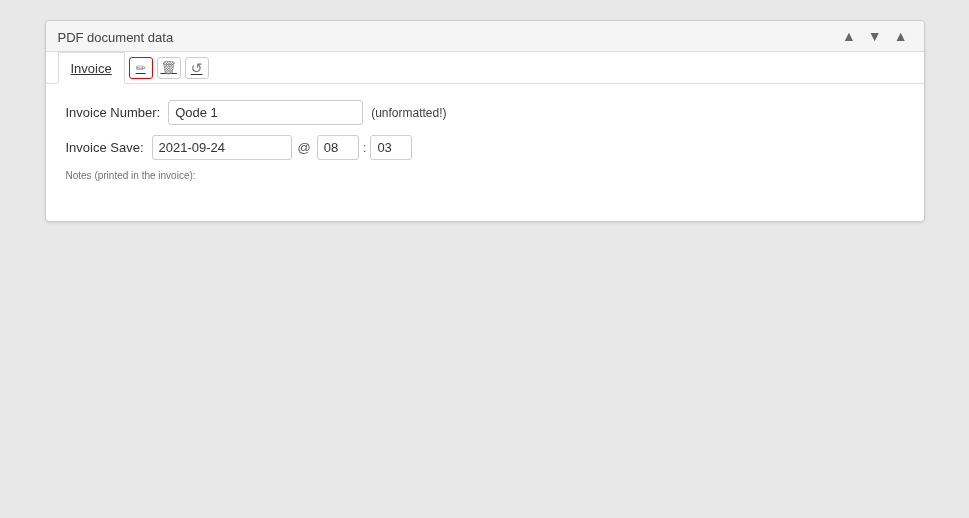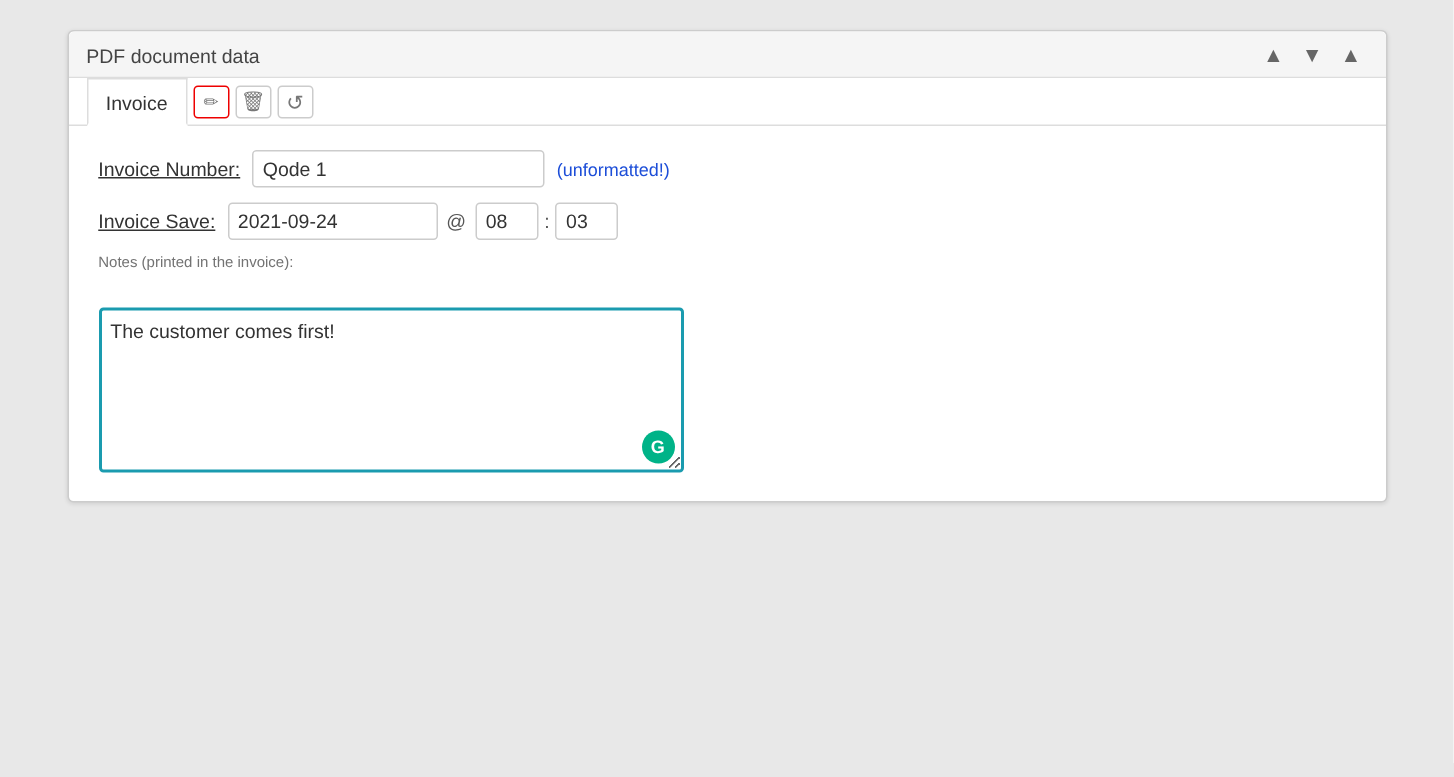--- a/index.html
+++ b/index.html
@@ -50,20 +50,21 @@
     }
 
     
     .tab-row {
       border-bottom: 1px solid #ddd;
       padding: 0 12px;
       display: flex;
       align-items: center;
       gap: 4px;
       background: #fff;
+      text-decoration: underline;
     }
     .tab-label {
       padding: 8px 12px 6px;
       font-size: 13px;
       color: #333;
       border: 1px solid #ddd;
       border-bottom: none;
       border-bottom: 2px solid #fff;
       margin-bottom: -1px;
       background: #fff;
@@ -95,21 +96,20 @@
     .form-row {
       display: flex;
       align-items: center;
       margin-bottom: 10px;
     }
     .form-label {
       font-size: 13px;
       color: #333;
       margin-right: 8px;
       white-space: nowrap;
-      text-decoration: underline;
     }
     .form-input {
       border: 1px solid #ccc;
       border-radius: 3px;
       padding: 4px 6px;
       font-size: 13px;
       color: #333;
       outline: none;
     }
     .input-number {
@@ -125,21 +125,21 @@
       margin: 0 6px;
       color: #555;
     }
     .colon-symbol {
       margin: 0 4px;
       color: #555;
     }
     .unformatted-text {
       margin-left: 8px;
       font-size: 12px;
-      color: #1d4ed8;
+      color: #404040;
     }
     .notes-label {
       font-size: 10px;
       color: #737373;
       margin-bottom: 24px;
     }
     .notes-textarea {
       width: 390px;
       height: 110px;
       border: 2px solid #1a9baf;
@@ -241,19 +241,15 @@
       <label class="form-label">Invoice Save:</label>
       <input class="form-input input-date" type="text" value="2021-09-24" style="">
       <span class="at-symbol">@</span>
       <input class="form-input input-time-part" type="text" value="08" style="">
       <span class="colon-symbol">:</span>
       <input class="form-input input-time-part" type="text" value="03" style="">
     </div>
 
     
     <div class="notes-label">Notes (printed in the invoice):</div>
-    <div class="textarea-wrapper">
-      <textarea class="notes-textarea" style="">The customer comes first!</textarea>
-      <div class="grammarly-icon">G</div>
-    </div>
   </div>
 
 </div>
 
 </body></html>

